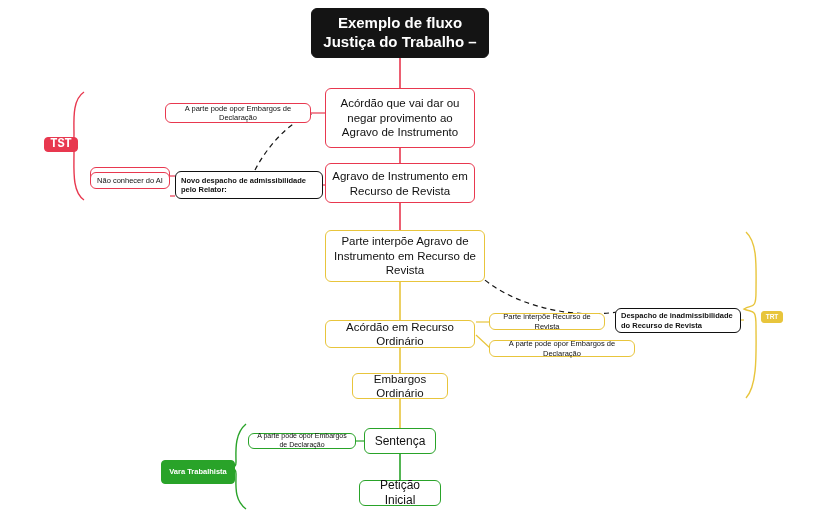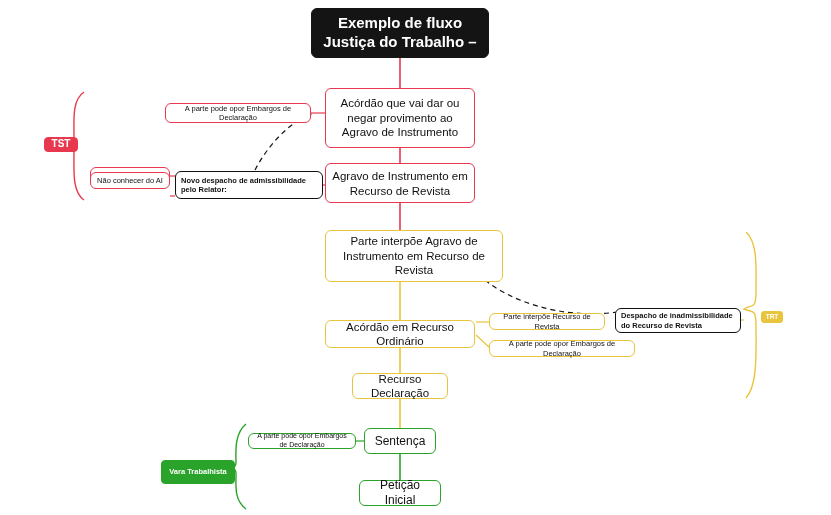--- a/index.html
+++ b/index.html
@@ -27,21 +27,21 @@
     color:#ffffff;
     border:1px solid #141414;
     font-size:15px;
     font-weight:bold;
     border-radius:6px;
   }
   .red{border:1.5px solid #e8384f;color:#111111;font-size:11.5px;}
   .red-small{border:1px solid #e8384f;color:#111111;font-size:7.5px;}
   .red-tag{
     background:#e8384f;color:#ffffff;border:1px solid #e8384f;
-    font-size:10px;font-weight:bold;border-radius:4px;
+    font-size:12px;font-weight:bold;border-radius:4px;font-family:Liberation Mono, monospace;
   }
   .yellow{border:1.5px solid #e8c53c;color:#111111;font-size:11.5px;}
   .yellow-small{border:1px solid #e8c53c;color:#111111;font-size:7.5px;}
   .yellow-tag{
     background:#e8c53c;color:#ffffff;border:1px solid #e8c53c;
     font-size:6.5px;font-weight:bold;border-radius:3px;
   }
   .green{border:1.5px solid #29a329;color:#111111;font-size:12px;}
   .green-small{border:1px solid #29a329;color:#111111;font-size:7px;}
   .green-tag{
@@ -117,21 +117,21 @@
 </div>
 
 <div class="node red-small" style="left:90px;top:172px;width:80px;height:17px;">
   <span class="inner">Não conhecer do AI</span>
 </div>
 
 <div class="node red-tag" style="left:44px;top:137px;width:34px;height:15px;">
   <span>TST</span>
 </div>
 
-<div class="node yellow" style="left:325px;top:230px;width:178px;height:52px;">
+<div class="node yellow" style="left:325px;top:230px;width:160px;height:52px;">
   <span class="inner">Parte interpõe Agravo de Instrumento em Recurso de Revista</span>
 </div>
 
 <div class="node bold-note" style="left:615px;top:308px;width:126px;height:25px;">
   <span>Despacho de inadmissibilidade do Recurso de Revista</span>
 </div>
 
 <div class="node yellow-small" style="left:489px;top:313px;width:116px;height:17px;">
   <span class="inner">Parte interpõe Recurso de Revista</span>
 </div>
@@ -142,21 +142,21 @@
 
 <div class="node yellow" style="left:325px;top:320px;width:150px;height:28px;">
   <span class="inner">Acórdão em Recurso Ordinário</span>
 </div>
 
 <div class="node yellow-tag" style="left:761px;top:311px;width:22px;height:12px;">
   <span>TRT</span>
 </div>
 
 <div class="node yellow" style="left:352px;top:373px;width:96px;height:26px;">
-  <span class="inner">Recurso Declaração</span>
+  <span class="inner">Embargos Ordinário</span>
 </div>
 
 <div class="node green" style="left:364px;top:428px;width:72px;height:26px;">
   <span class="inner">Sentença</span>
 </div>
 
 <div class="node green-small" style="left:248px;top:433px;width:108px;height:16px;">
   <span class="inner">A parte pode opor Embargos de Declaração</span>
 </div>
 

